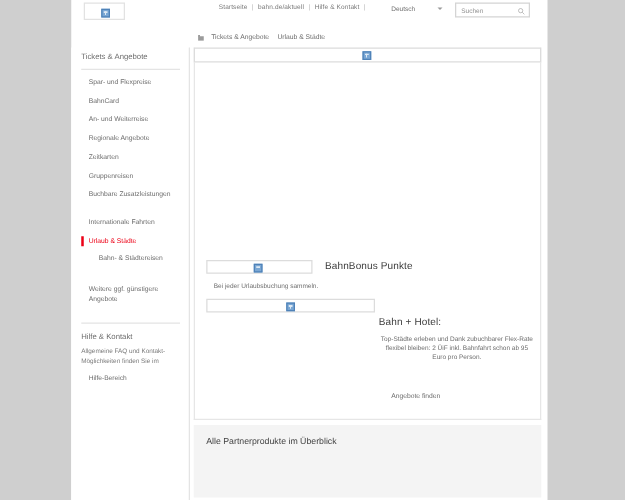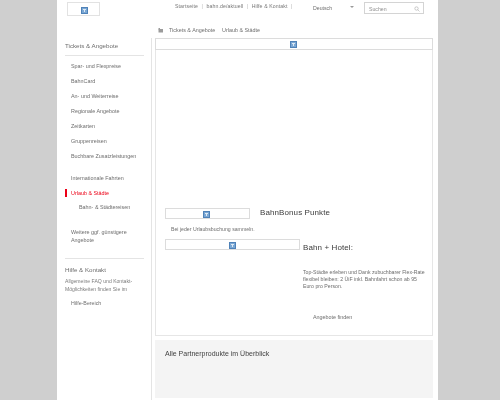--- a/index.html
+++ b/index.html
@@ -227,20 +227,21 @@
     color: #6d6d6d;
   }
 
   
   #main {
     position: absolute;
     left: 96px;
     top: 38px;
     width: 285px;
     height: 362px;
+    text-align: center;
   }
   #hero-frame {
     position: absolute;
     left: 2px;
     top: 0px;
     width: 278px;
     height: 12px;
     border: 1px solid #dcdcdc;
     background: #ffffff;
     box-sizing: border-box;
@@ -312,21 +313,21 @@
     position: absolute;
     left: 76px;
     top: 204px;
     width: 6.5px;
     height: 6.5px;
   }
 
   #hotel-title {
     position: absolute;
     left: 150px;
-    top: 205px;
+    top: 215px;
     font-size: 8px;
     color: #3c3c3c;
     letter-spacing: .1px;
   }
   #hotel-body {
     position: absolute;
     left: 150px;
     top: 231px;
     width: 125px;
     font-size: 5.2px;

